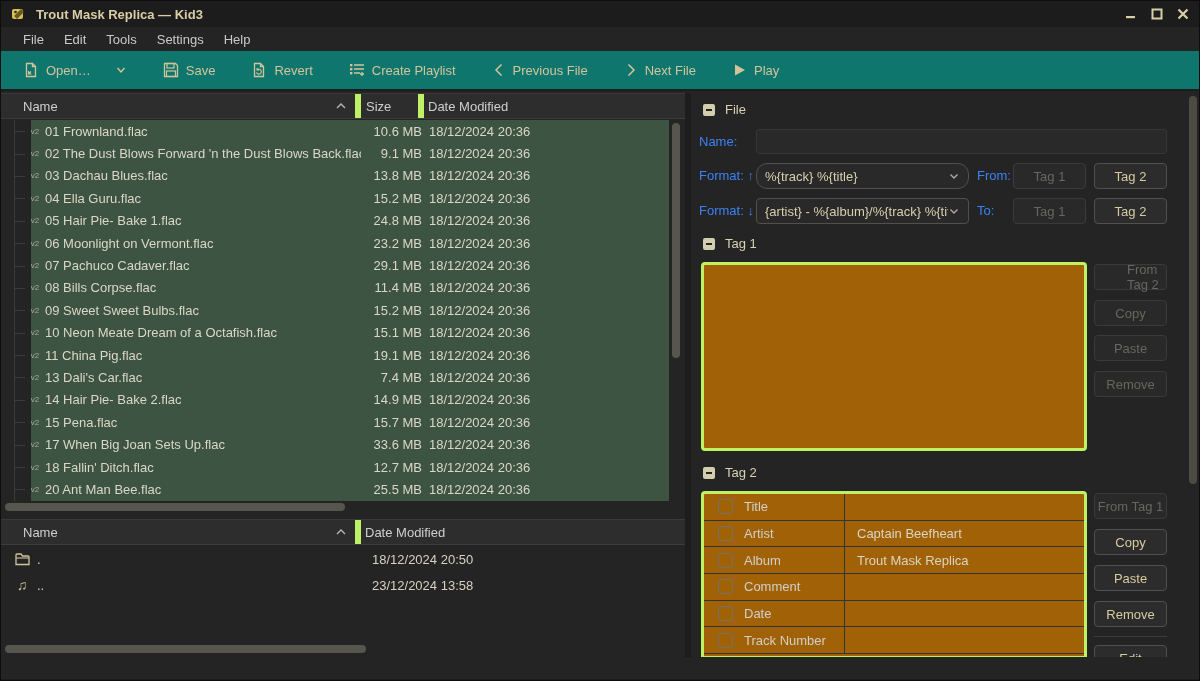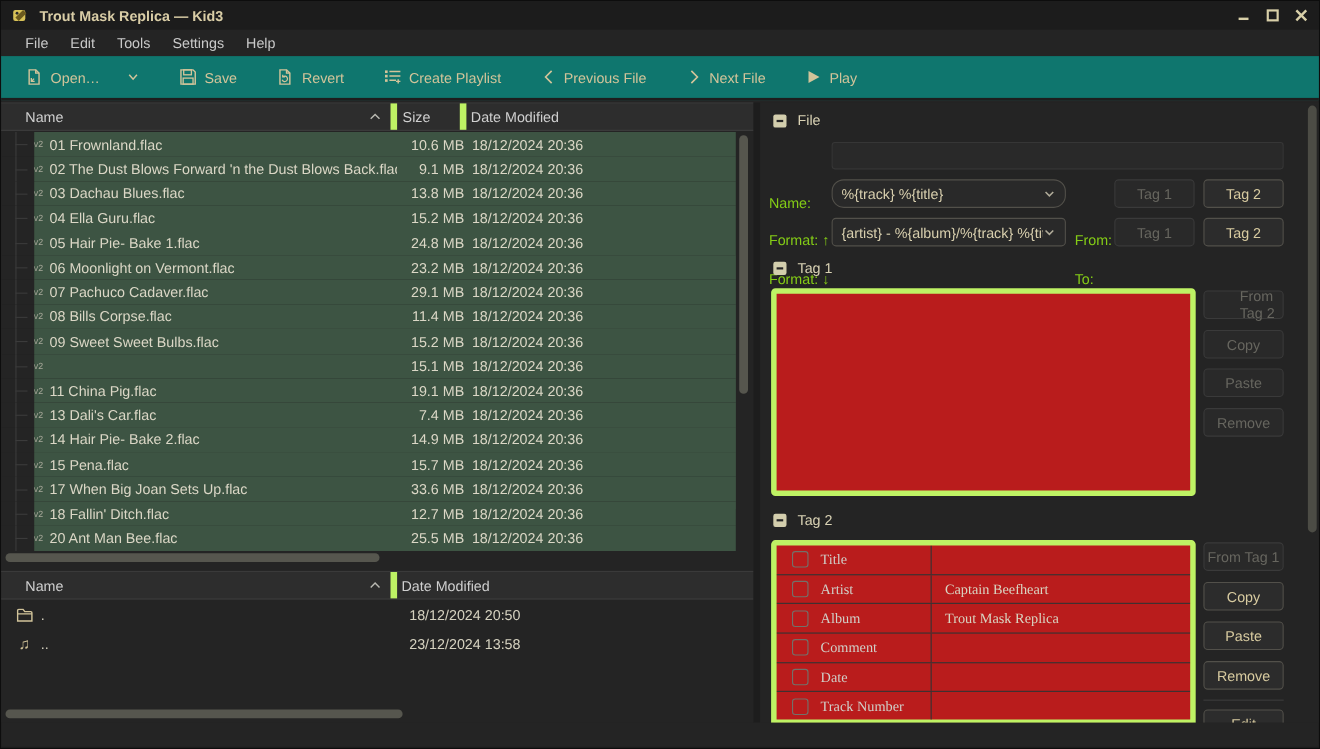--- a/index.html
+++ b/index.html
@@ -67,27 +67,27 @@
 
   
   .statusbar { position:absolute; top:656px; left:0; right:0; height:22px; background:#2a2a2a; border-top:1px solid #3a3a3a; display:flex; align-items:center; padding-left:6px; color:#c6c6c0; }
   .bottom-edge { position:absolute; top:678px; left:0; right:0; height:3px; background:#1c1c1c; }
 
   
   .right-panel { position:absolute; top:0; left:690px; width:510px; height:564px; background:#242424; overflow:hidden; }
   .section-hdr { position:absolute; display:flex; align-items:center; gap:10px; color:#d9d2b4; }
   .collapse-icon { width:12px; height:12px; background:#d3cead; border-radius:2px; position:relative; }
   .collapse-icon::after { content:""; position:absolute; left:3px; top:5px; width:6px; height:2px; background:#242424; }
-  .fld-label { position:absolute; color:#84cc16;margin-top:43px; }
+  .fld-label { position:absolute; color:#3b82f6; }
   .text-input { position:absolute; background:#292929; border:1px solid #363636; border-radius:3px; height:25px; color:#d9d5c2; padding:0 6px; font-family:"Liberation Sans",sans-serif; font-size:13px; outline:none; }
   .combo { position:absolute; height:26px; background:#292929; border:1px solid #52504a; border-radius:4px; display:flex; align-items:center; padding:0 8px; color:#d8cfae; }
   .combo .chev { margin-left:auto; }
   .btn { position:absolute; width:73px; height:26px; background:#2c2c2c; border:1px solid #52504a; border-radius:4px; display:flex; align-items:center; justify-content:center; color:#d8cba0; font-size:13px; }
   .btn.disabled { color:#67665f; border-color:#3a3a3a; background:#292929; }
-  .frame { position:absolute; background:#b91c1c; border:5px solid #bef264; border-radius:4px;font-family:Liberation Serif, serif; }
+  .frame { position:absolute; background:#a16207; border:3px solid #bef264; border-radius:4px; }
   .tag2-table { overflow:hidden; border-radius:4px 4px 0 0; }
   .t2row { display:flex; align-items:center; height:26.7px; border-bottom:1px solid #333; }
   .t2label { width:141px; display:flex; align-items:center; height:100%; border-right:1px solid #333; color:#d0cfc8; }
   .checkbox { width:15px; height:15px; border:1px solid #72716a; border-radius:3px; margin-left:14px; flex:none; background:transparent; }
   .t2text { margin-left:11px; }
   .t2value { flex:1; padding-left:12px; color:#d9d5c2; }
   .btn-divider { position:absolute; left:403px; width:73px; height:1px; background:#3c3c3c; }
   .vscroll-right { position:absolute; top:2px; left:496px; width:12px; height:560px; }
   .vscroll-right .thumb { position:absolute; left:2px; top:1px; width:8px; height:388px; border-radius:4px; background:#4c4c45; }
 </style>
@@ -312,20 +312,21 @@
               </div>
               <span class="size-cell">15.2 MB</span>
               <span class="date-cell">18/12/2024 20:36</span>
             </div>
           </div>
         <div class="file-row">
             <div class="tree-cell"></div>
             <div class="row-sel">
               <div class="name-cell">
                 <span class="tag-badge">v2</span>
+                <span class="fname">10 Neon Meate Dream of a Octafish.flac</span>
               </div>
               <span class="size-cell">15.1 MB</span>
               <span class="date-cell">18/12/2024 20:36</span>
             </div>
           </div>
         <div class="file-row">
             <div class="tree-cell"></div>
             <div class="row-sel">
               <div class="name-cell">
                 <span class="tag-badge">v2</span>

